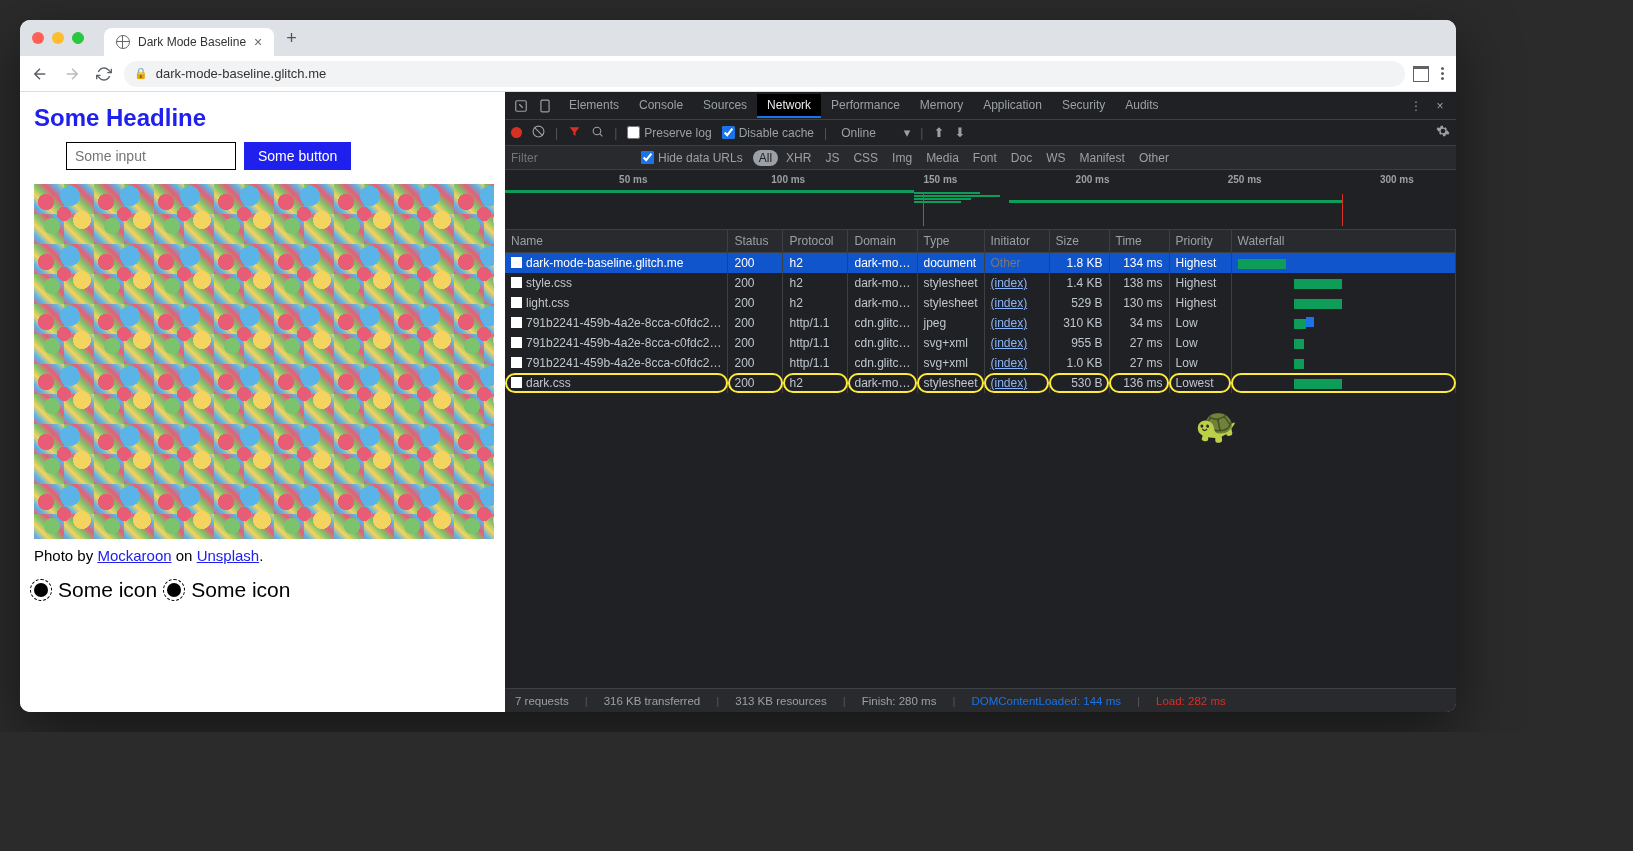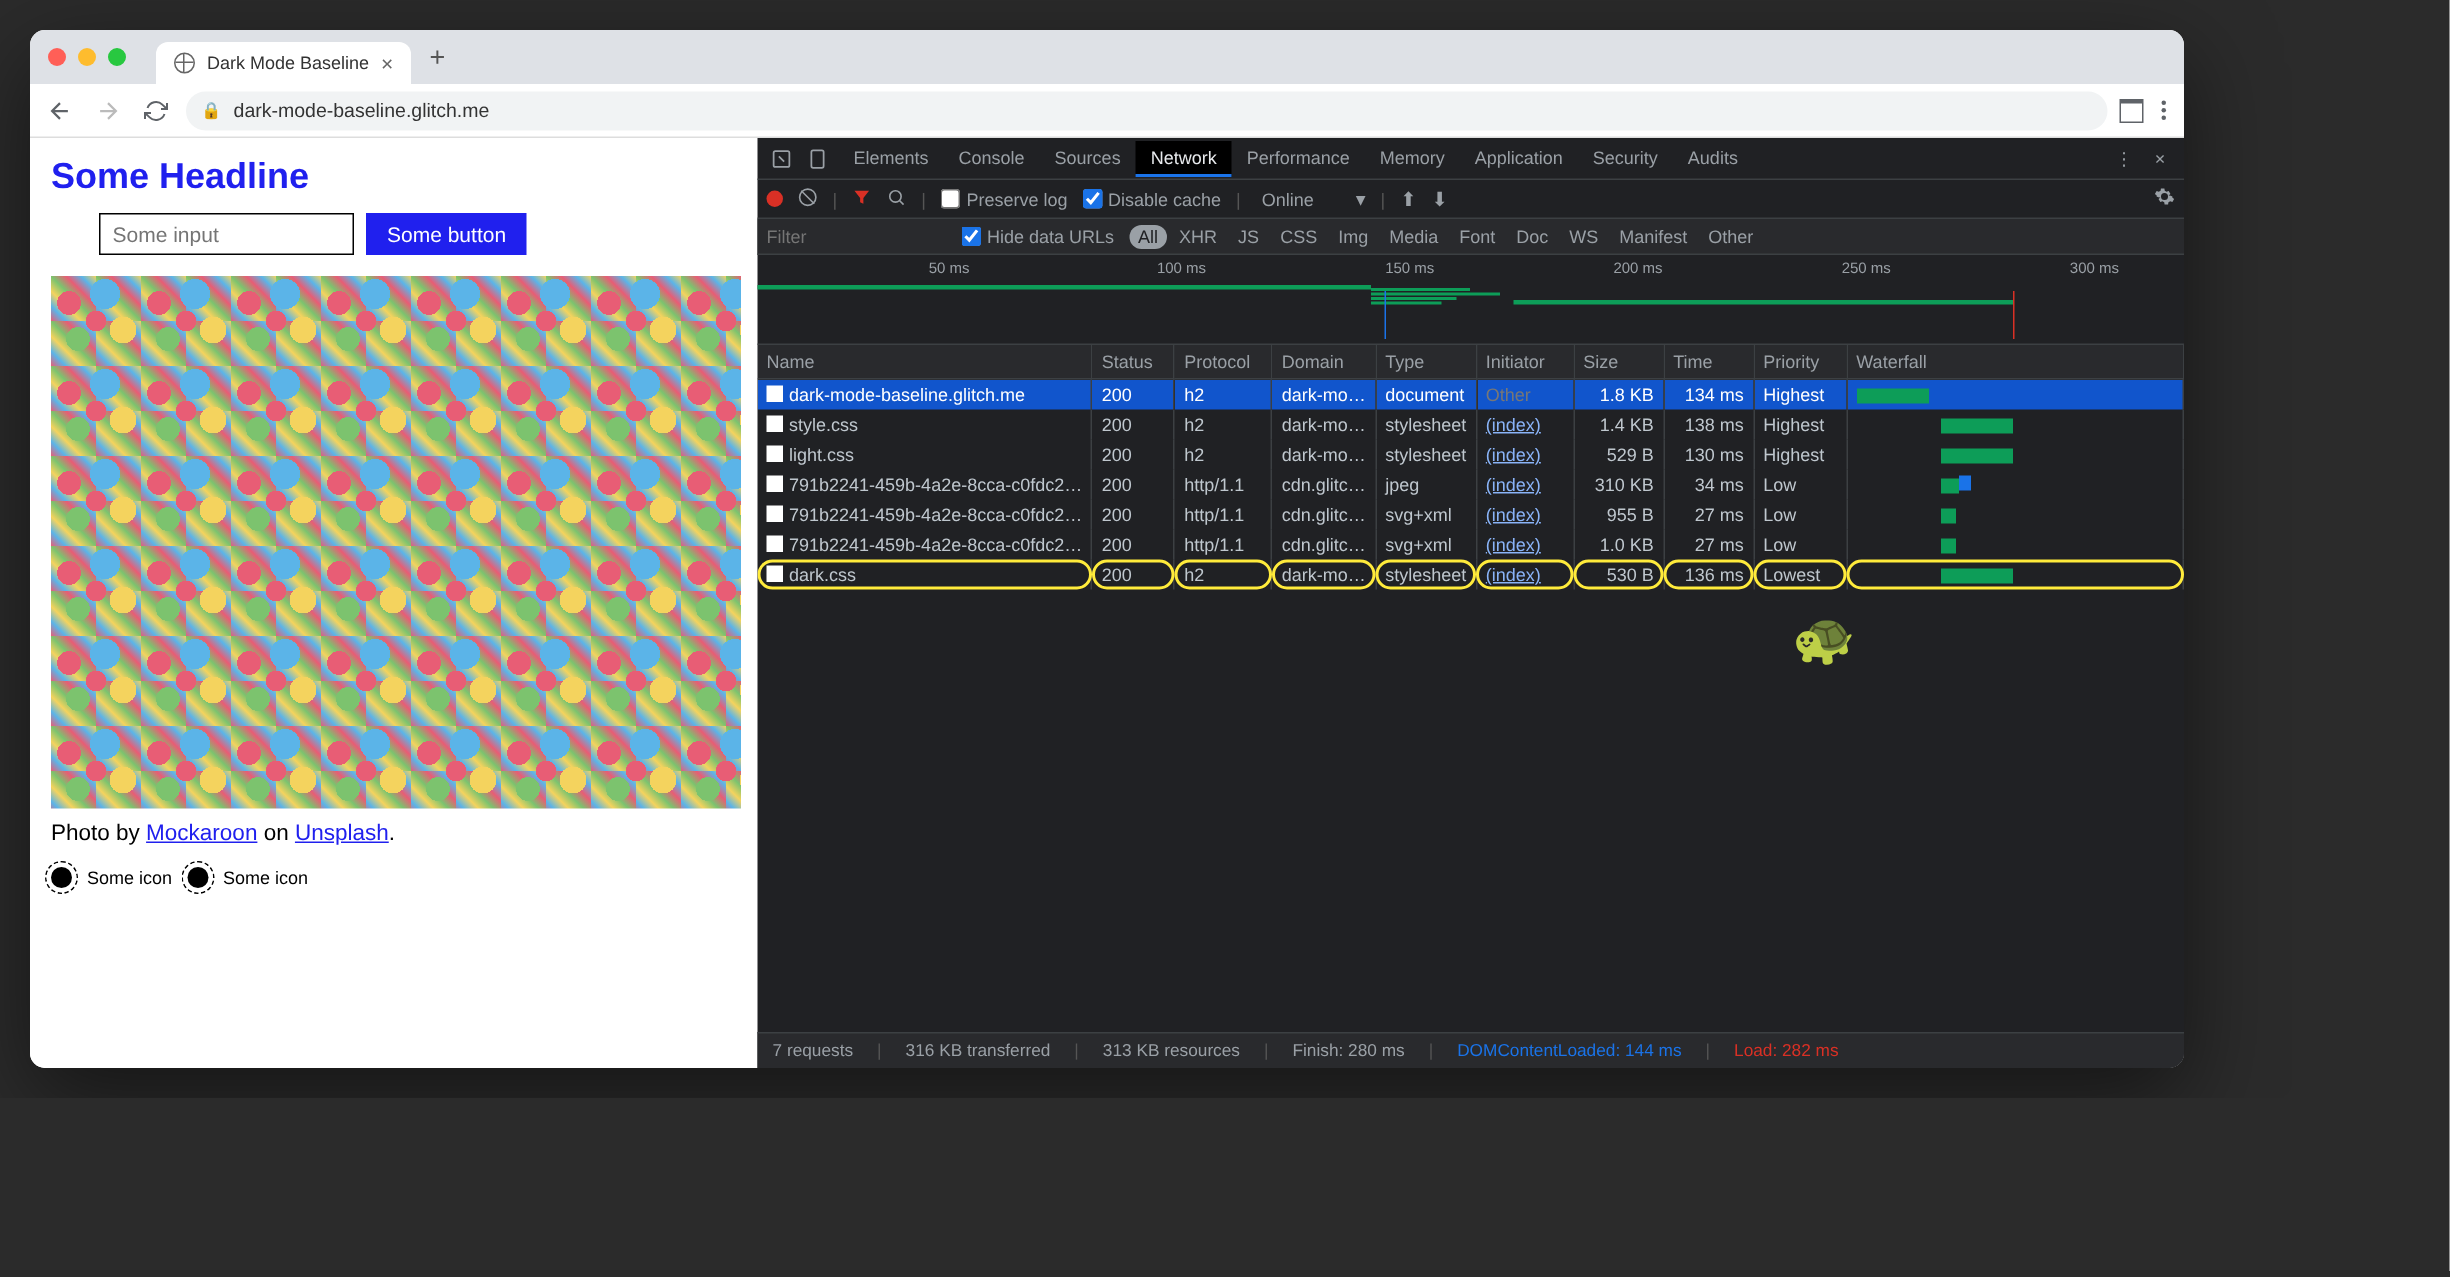--- a/index.html
+++ b/index.html
@@ -34,21 +34,21 @@
 .page { width: 485px; padding: 12px 14px; background: #fff; overflow: hidden; }
 .page h1 { color: #2020ee; font-weight: 800; font-size: 24px; margin-bottom: 10px; }
 .page p { font-size: 15px; margin-bottom: 14px; }
 .page a { color: #2020ee; text-decoration: underline; }
 .inputrow { display: flex; gap: 8px; margin-bottom: 14px; padding-left: 32px; }
 .inputrow input { border: 1px solid #000; padding: 5px 8px; font-size: 14px; width: 170px; }
 .inputrow button { background: #2020ee; color: #fff; border: none; padding: 6px 14px; font-size: 14px; cursor: pointer; }
 .gummy { width: 460px; height: 355px; background: linear-gradient(45deg, #e85d75, #5bb4e8, #f4d35e, #7cc36e, #e85d75, #5bb4e8, #f4d35e); background-size: 30px 30px; position: relative; overflow: hidden; }
 .gummy::before { content:''; position:absolute; inset:0; background: radial-gradient(circle at 20% 30%, #e85d75 8px, transparent 8px), radial-gradient(circle at 60% 20%, #5bb4e8 10px, transparent 10px), radial-gradient(circle at 80% 60%, #f4d35e 9px, transparent 9px), radial-gradient(circle at 30% 70%, #7cc36e 8px, transparent 8px), radial-gradient(circle at 50% 50%, #e85d75 7px, transparent 7px); background-size: 60px 60px; }
 .caption { font-size: 14px; margin: 8px 0; }
-.iconrow { display: flex; gap: 10px; align-items: center; font-size: 12px; }
+.iconrow { display: flex; gap: 10px; align-items: center; font-size: 21px; }
 .bulb { width: 14px; height: 14px; background: #000; border-radius: 50%; position: relative; display: inline-block; }
 .bulb::after { content:''; position:absolute; inset:-4px; border: 1px dashed #000; border-radius: 50%; }
 
 
 .devtools { flex: 1; background: #202124; color: #bfc7ce; font-size: 12px; display: flex; flex-direction: column; font-family: -apple-system, Arial, sans-serif; }
 .dt-tabs { display: flex; align-items: center; height: 28px; border-bottom: 1px solid #3c4043; padding: 0 6px; gap: 4px; }
 .dt-tabs .ico { width: 20px; height: 20px; display: flex; align-items: center; justify-content: center; color: #9aa0a6; cursor: pointer; }
 .dt-tabs .tabitem { padding: 4px 10px; color: #9aa0a6; cursor: pointer; }
 .dt-tabs .tabitem.active { color: #e8eaed; border-bottom: 2px solid #1a73e8; background: #000; }
 .dt-tabs .rt { margin-left: auto; display: flex; gap: 4px; }
@@ -64,21 +64,21 @@
 
 .dt-filter { display: flex; align-items: center; height: 24px; border-bottom: 1px solid #3c4043; padding: 0 6px; gap: 10px; background: #292a2d; }
 .filter-input { background: transparent; border: none; color: #9aa0a6; width: 120px; font-size: 12px; outline: none; }
 .pill { padding: 1px 6px; border-radius: 8px; color: #9aa0a6; cursor: pointer; }
 .pill.all { background: #9aa0a6; color: #202124; }
 
 .overview { height: 50px; border-bottom: 1px solid #3c4043; padding: 4px 6px; display: flex; }
 .ov-time { font-size: 10px; color: #9aa0a6; margin-bottom: 2px; }
 .ov-thumb { width: 36px; height: 36px; background: linear-gradient(45deg,#e85d75,#5bb4e8,#f4d35e); border: 1px solid #fff; }
 
-.timeline { height: 60px; border-bottom: 1px solid #3c4043; position: relative; }
+.timeline { height: 60px; border-bottom: 1px solid #3c4043; position: relative; font-weight: bold; }
 .tl-labels { display: flex; position: absolute; top: 4px; width: 100%; font-size: 10px; color: #9aa0a6; }
 .tl-labels span { position: absolute; }
 .tl-green { position: absolute; top: 20px; left: 0; width: 43%; height: 3px; background: #0d9d58; }
 .tl-bars { position: absolute; top: 22px; left: 43%; width: 10%; height: 12px; }
 .tl-bars div { height: 2px; background: #0d9d58; margin-bottom: 1px; }
 .tl-wide { position: absolute; top: 30px; left: 53%; width: 35%; height: 3px; background: #0d9d58; }
 .tl-blue { position: absolute; top: 24px; left: 44%; width: 1px; height: 32px; background: #1a73e8; }
 .tl-red { position: absolute; top: 24px; left: 88%; width: 1px; height: 32px; background: #d93025; }
 
 .nettable { flex: 1; overflow: auto; position: relative; }

